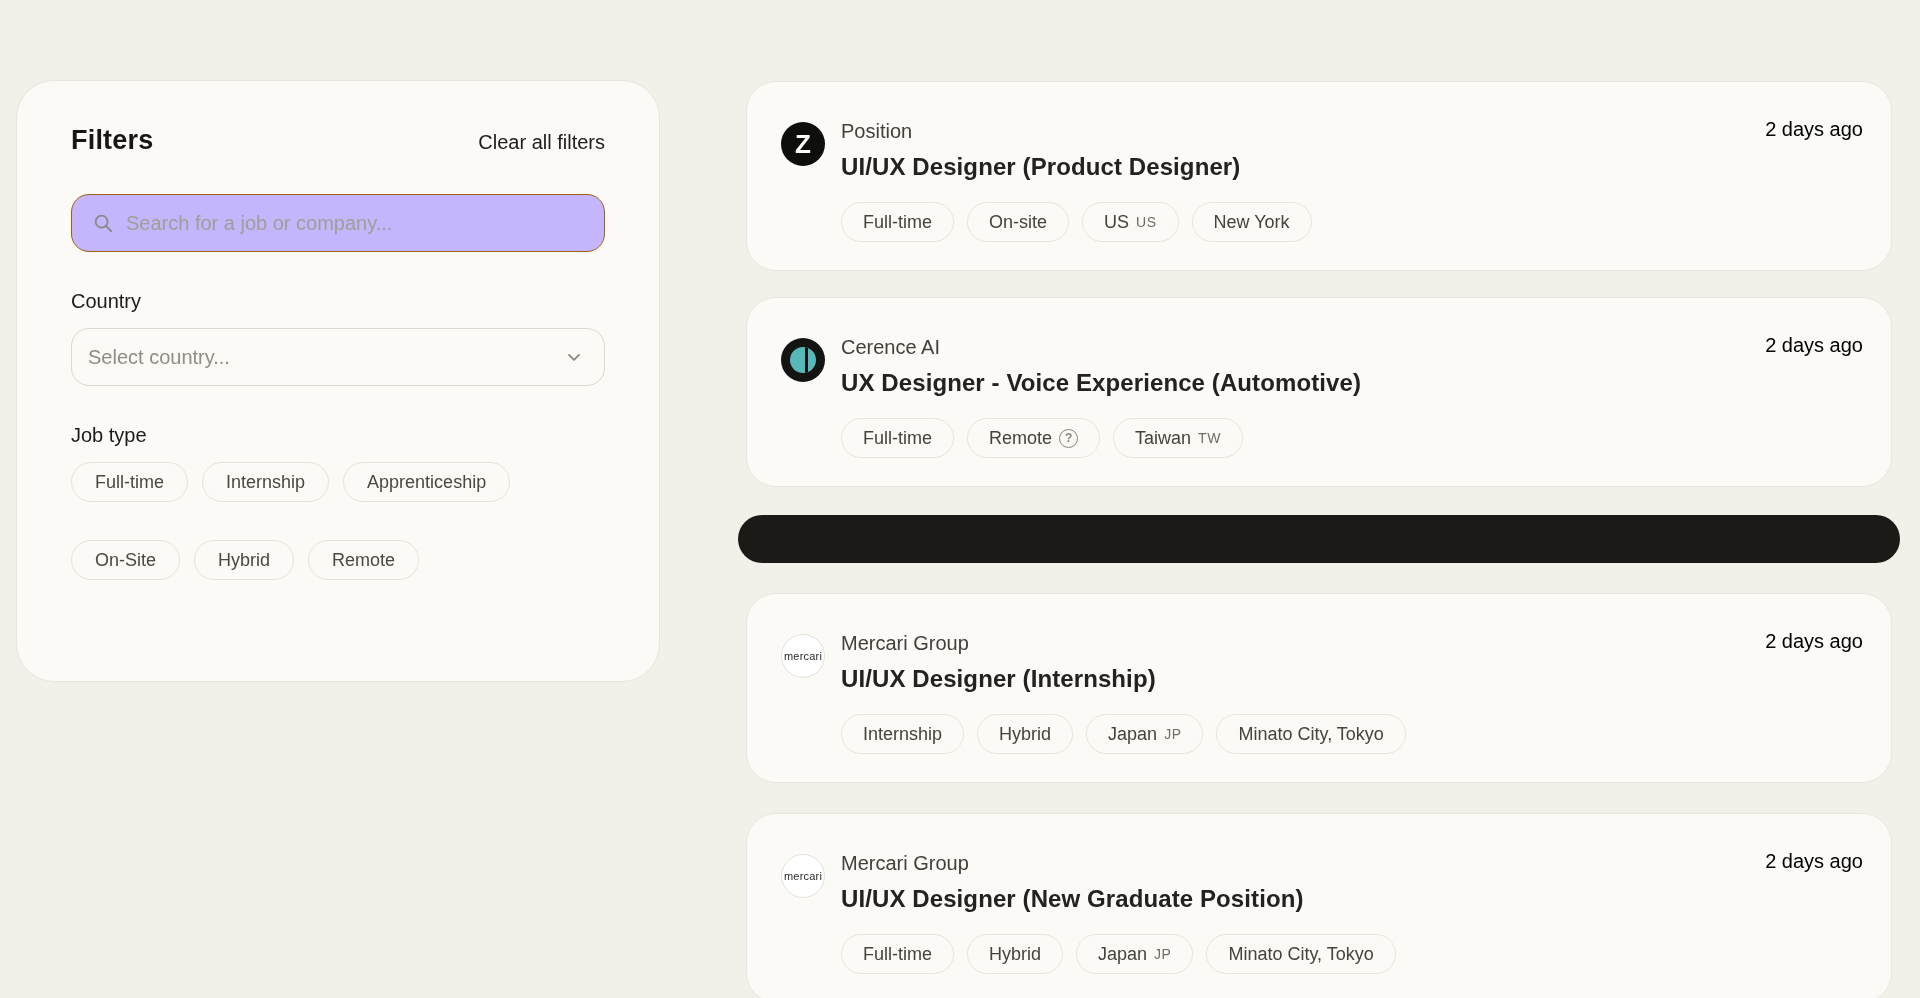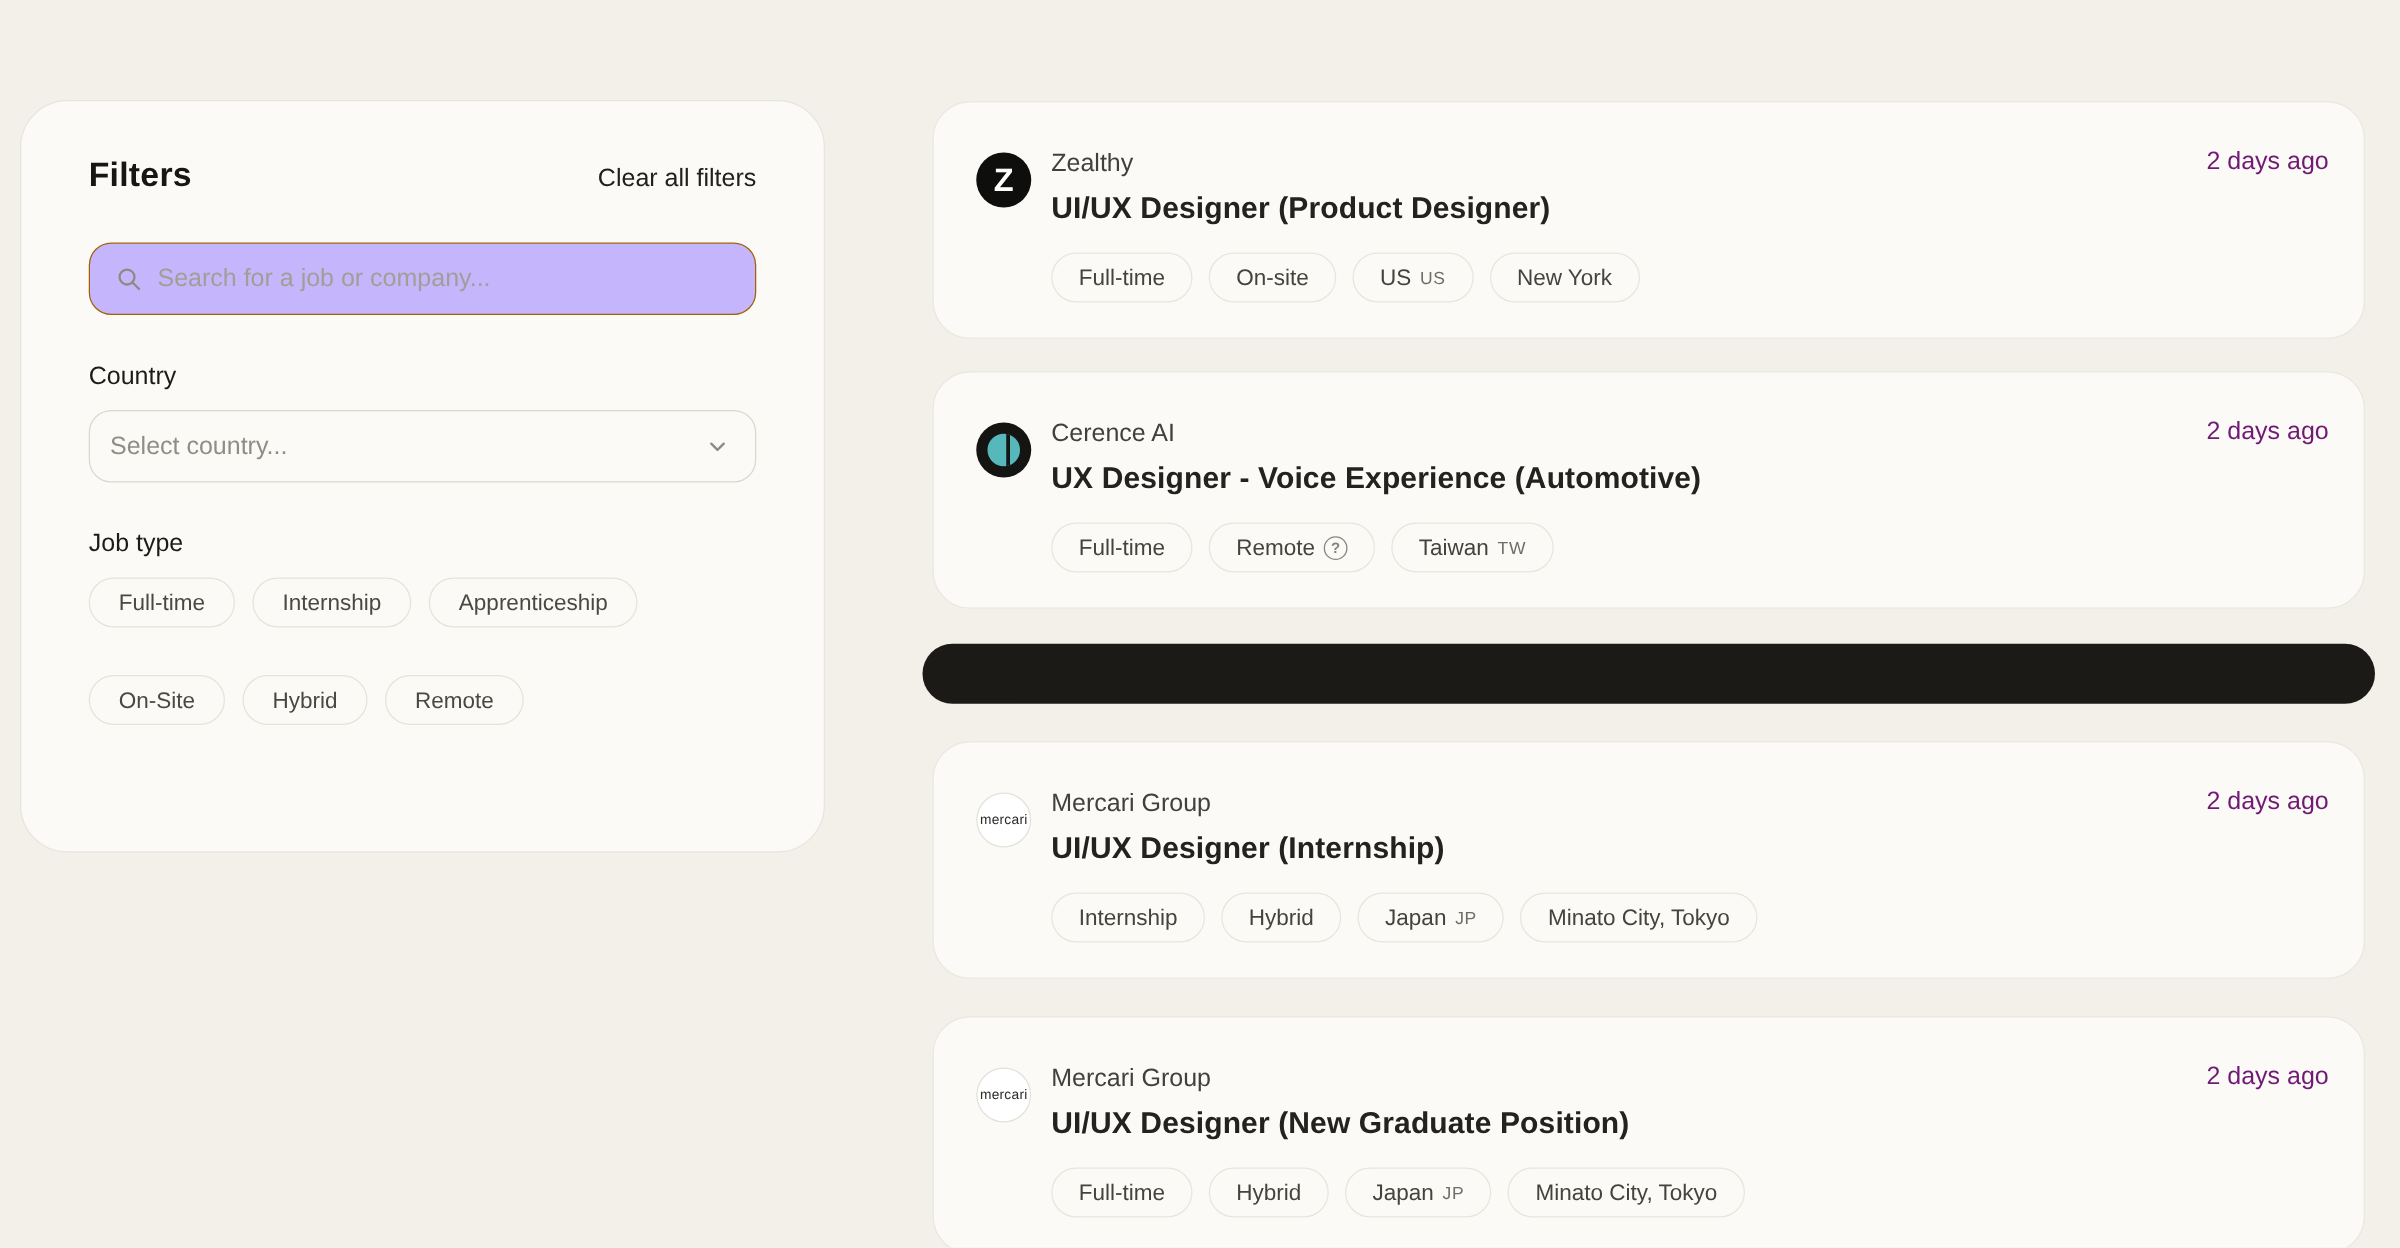--- a/index.html
+++ b/index.html
@@ -125,21 +125,21 @@
   }
   .help-icon {
     width: 19px; height: 19px;
     border: 1.6px solid #87857e; border-radius: 50%;
     display: inline-flex; align-items: center; justify-content: center;
     font-size: 12px; color: #87857e; font-weight: 700;
   }
 
   .posted-time {
     position: absolute; top: 36px; right: 28px;
-    font-size: 20px; color: #701a75;
+    font-size: 20px; color: #000000;
   }
 
   .gap-26 { height: 26px; } .gap-28 { height: 28px; } .gap-30 { height: 30px; }
 
   .banner-bar {
     margin-left: -8px;
     width: 1162px;
     height: 48px;
     border-radius: 26px;
     background: #1c1a17;
@@ -194,21 +194,21 @@
 </aside>
 
 <main class="job-list">
 
   <article class="job-card">
     <div class="card-row">
       <div class="logo logo-zealthy">
         <span class="logo-letter">Z</span>
       </div>
       <div class="card-main">
-        <div class="company-name">Zealthy</div>
+        <div class="company-name">Position</div>
         <h3 class="job-title">UI/UX Designer (Product Designer)</h3>
         <div class="tag-row">
           <span class="tag">
               <span>Full-time</span>
             </span>
           <span class="tag">
               <span>On-site</span>
             </span>
           <span class="tag">
               <span>US</span>

